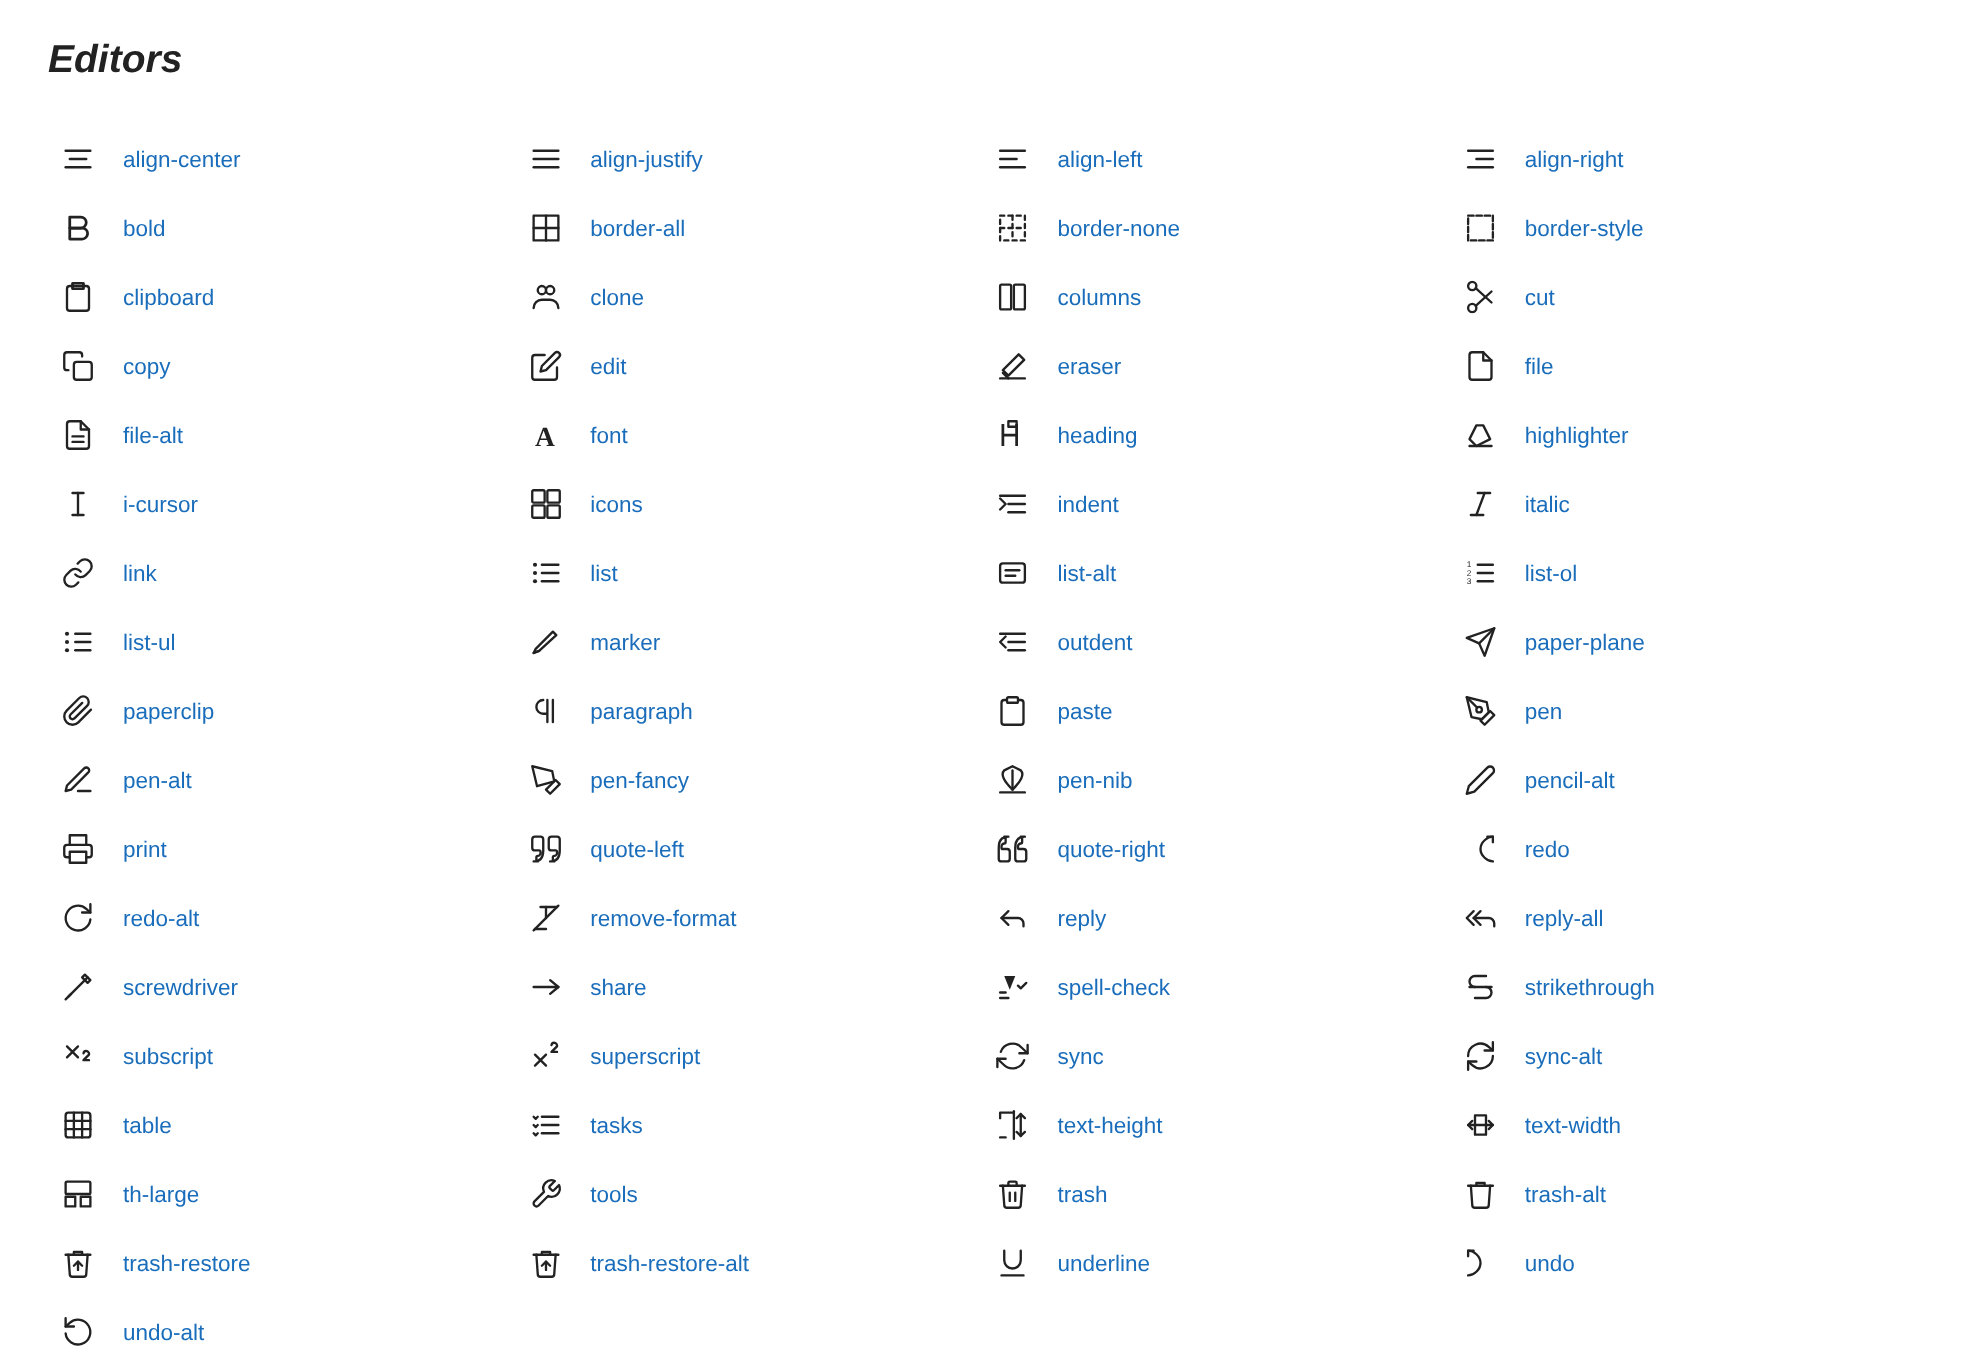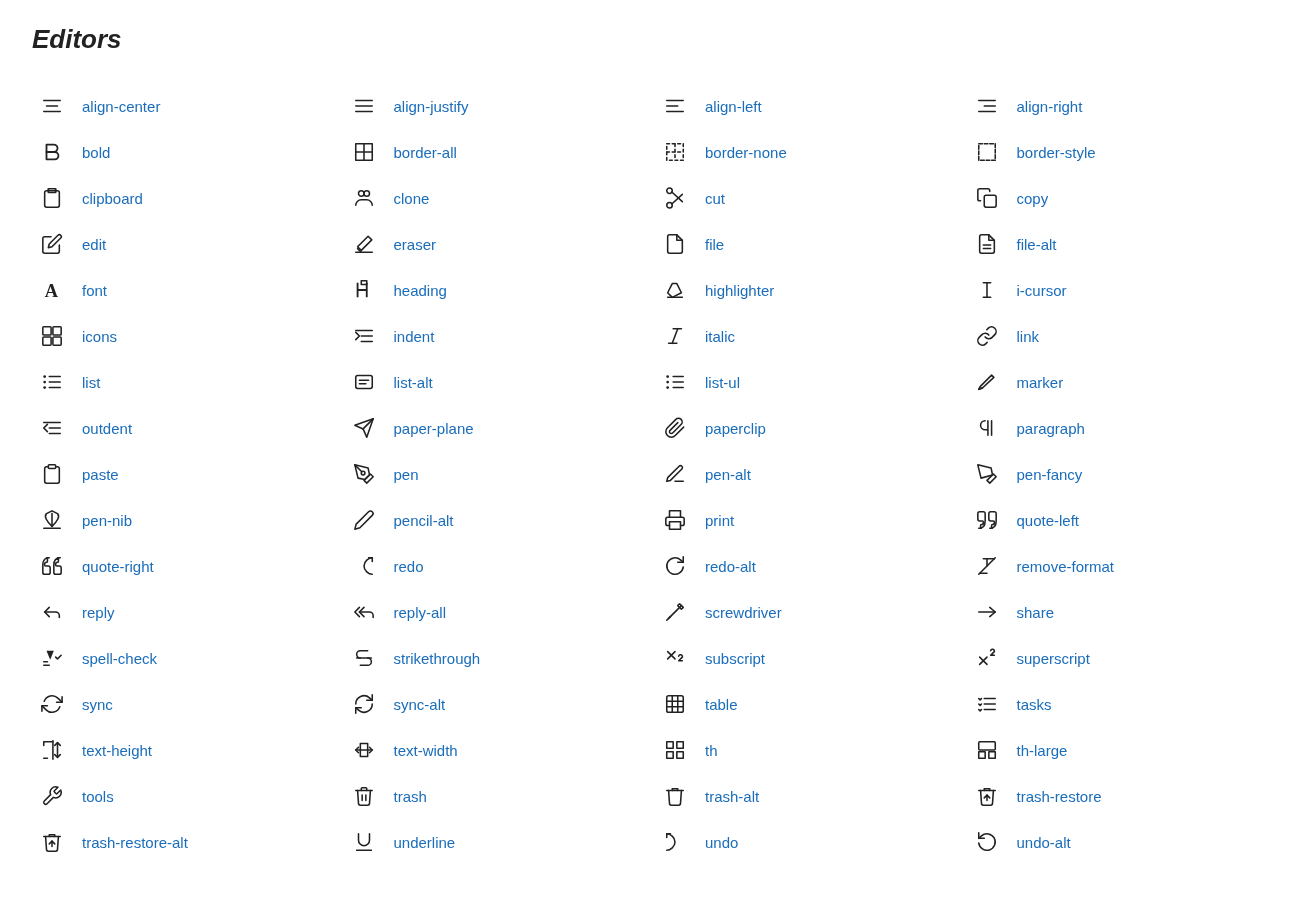--- a/index.html
+++ b/index.html
@@ -150,20 +150,29 @@
           <circle cx="9" cy="7" r="3"></circle>
           <circle cx="15" cy="7" r="3"></circle>
           <path d="M3 20c0-3.3 2.7-6 6-6h6c3.3 0 6 2.7 6 6"></path>
         </svg>
       </div>
       <span class="icon-label">clone</span>
     </div>
     <div class="icon-item">
       <div class="icon-glyph">
         <svg viewBox="0 0 24 24">
+          <rect x="3" y="3" width="8" height="18" rx="1"></rect>
+          <rect x="13" y="3" width="8" height="18" rx="1"></rect>
+        </svg>
+      </div>
+      <span class="icon-label">columns</span>
+    </div>
+    <div class="icon-item">
+      <div class="icon-glyph">
+        <svg viewBox="0 0 24 24">
           <circle cx="6" cy="20" r="3"></circle>
           <circle cx="6" cy="4" r="3"></circle>
           <line x1="8.5" y1="5.5" x2="20" y2="16"></line>
           <line x1="8.5" y1="18.5" x2="20" y2="8"></line>
         </svg>
       </div>
       <span class="icon-label">cut</span>
     </div>
     <div class="icon-item">
       <div class="icon-glyph">
@@ -312,20 +321,33 @@
         </svg>
       </div>
       <span class="icon-label">list-alt</span>
     </div>
     <div class="icon-item">
       <div class="icon-glyph">
         <svg viewBox="0 0 24 24">
           <line x1="10" y1="6" x2="21" y2="6"></line>
           <line x1="10" y1="12" x2="21" y2="12"></line>
           <line x1="10" y1="18" x2="21" y2="18"></line>
+          <text x="2" y="8" font-size="6" fill="#222" stroke="none" font-family="sans-serif">1</text>
+          <text x="2" y="14" font-size="6" fill="#222" stroke="none" font-family="sans-serif">2</text>
+          <text x="2" y="20" font-size="6" fill="#222" stroke="none" font-family="sans-serif">3</text>
+        </svg>
+      </div>
+      <span class="icon-label">list-ol</span>
+    </div>
+    <div class="icon-item">
+      <div class="icon-glyph">
+        <svg viewBox="0 0 24 24">
+          <line x1="10" y1="6" x2="21" y2="6"></line>
+          <line x1="10" y1="12" x2="21" y2="12"></line>
+          <line x1="10" y1="18" x2="21" y2="18"></line>
           <circle cx="4" cy="6" r="1.5" fill="#222" stroke="none"></circle>
           <circle cx="4" cy="12" r="1.5" fill="#222" stroke="none"></circle>
           <circle cx="4" cy="18" r="1.5" fill="#222" stroke="none"></circle>
         </svg>
       </div>
       <span class="icon-label">list-ul</span>
     </div>
     <div class="icon-item">
       <div class="icon-glyph">
         <svg viewBox="0 0 24 24">
@@ -628,31 +650,20 @@
           <polyline points="6 15 3 12 6 9"></polyline>
           <polyline points="18 15 21 12 18 9"></polyline>
           <path d="M8 5h8v14H8z" stroke="#222" fill="none"></path>
         </svg>
       </div>
       <span class="icon-label">text-width</span>
     </div>
     <div class="icon-item">
       <div class="icon-glyph">
         <svg viewBox="0 0 24 24">
-          <rect x="3" y="3" width="7" height="7"></rect>
-          <rect x="14" y="3" width="7" height="7"></rect>
-          <rect x="3" y="14" width="7" height="7"></rect>
-          <rect x="14" y="14" width="7" height="7"></rect>
-        </svg>
-      </div>
-      <span class="icon-label">th</span>
-    </div>
-    <div class="icon-item">
-      <div class="icon-glyph">
-        <svg viewBox="0 0 24 24">
           <rect x="3" y="3" width="18" height="9" rx="1"></rect>
           <rect x="3" y="14" width="7" height="7"></rect>
           <rect x="14" y="14" width="7" height="7"></rect>
         </svg>
       </div>
       <span class="icon-label">th-large</span>
     </div>
     <div class="icon-item">
       <div class="icon-glyph">
         <svg viewBox="0 0 24 24">

